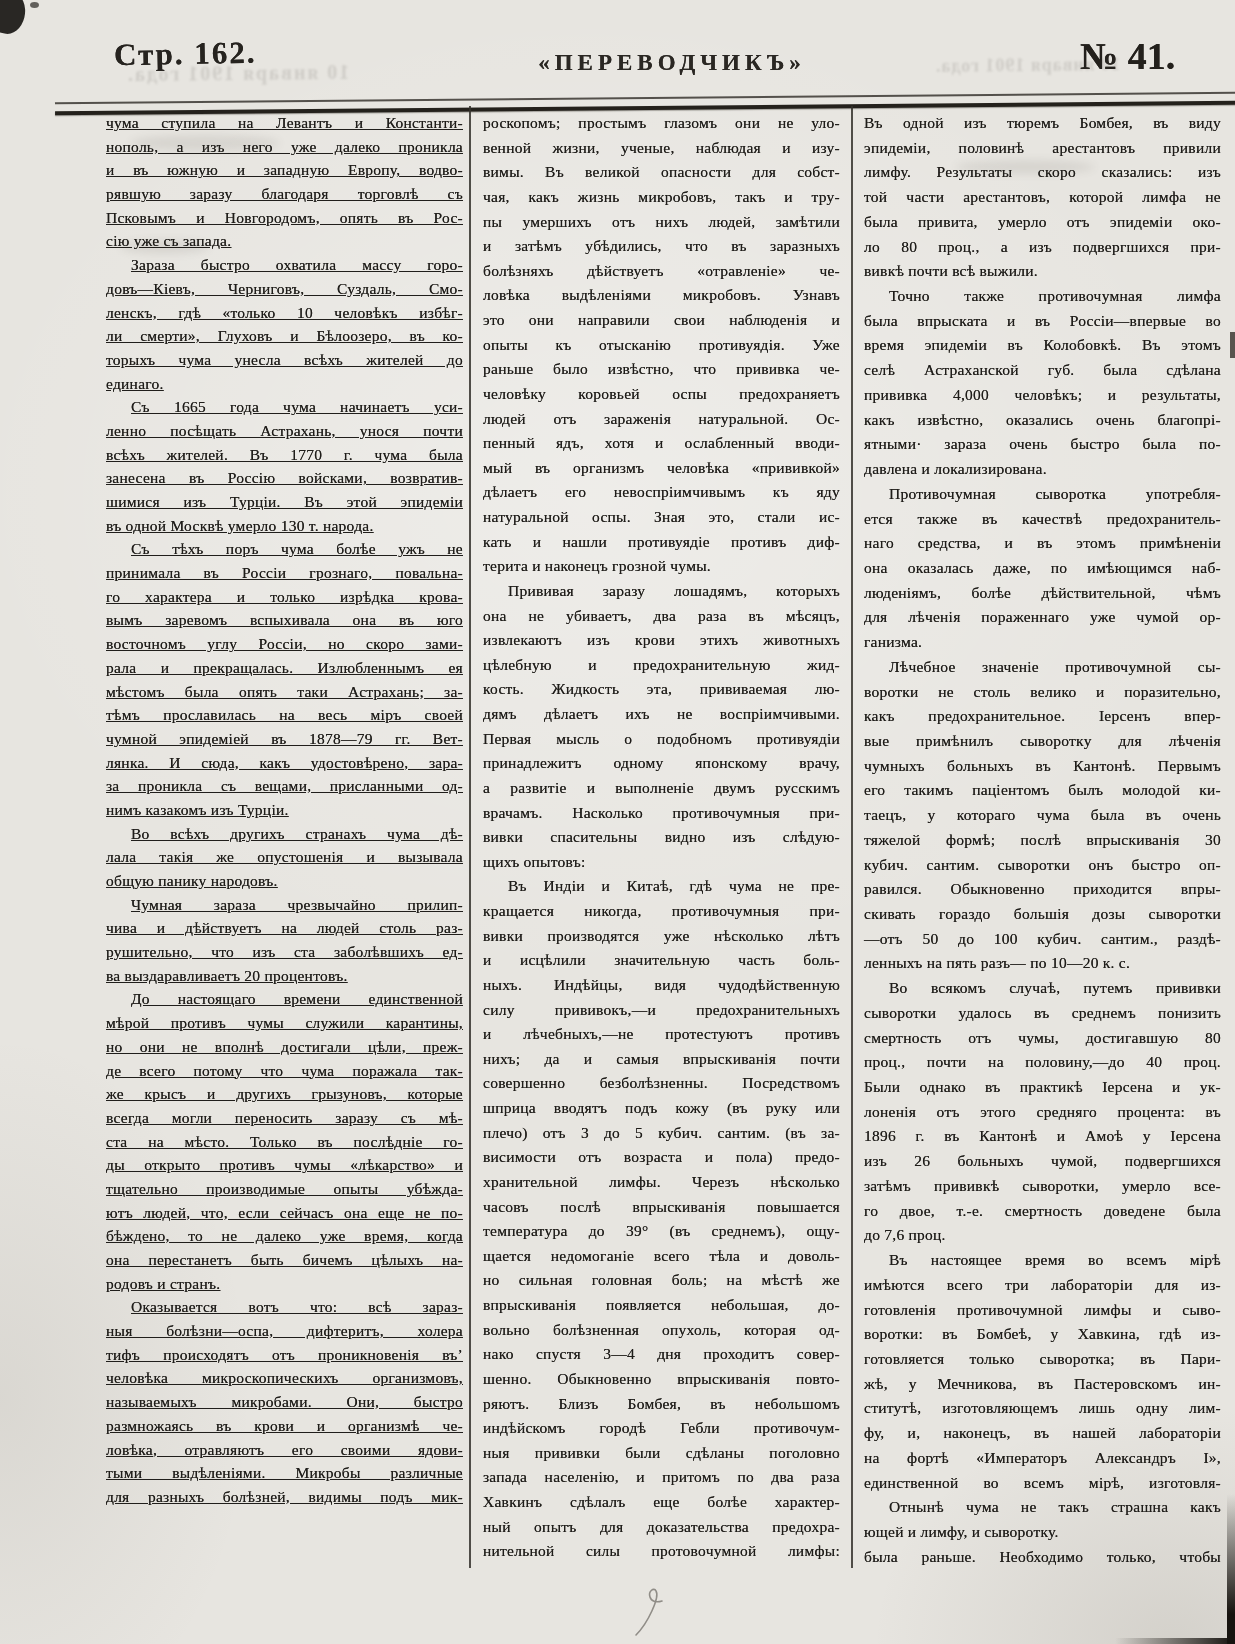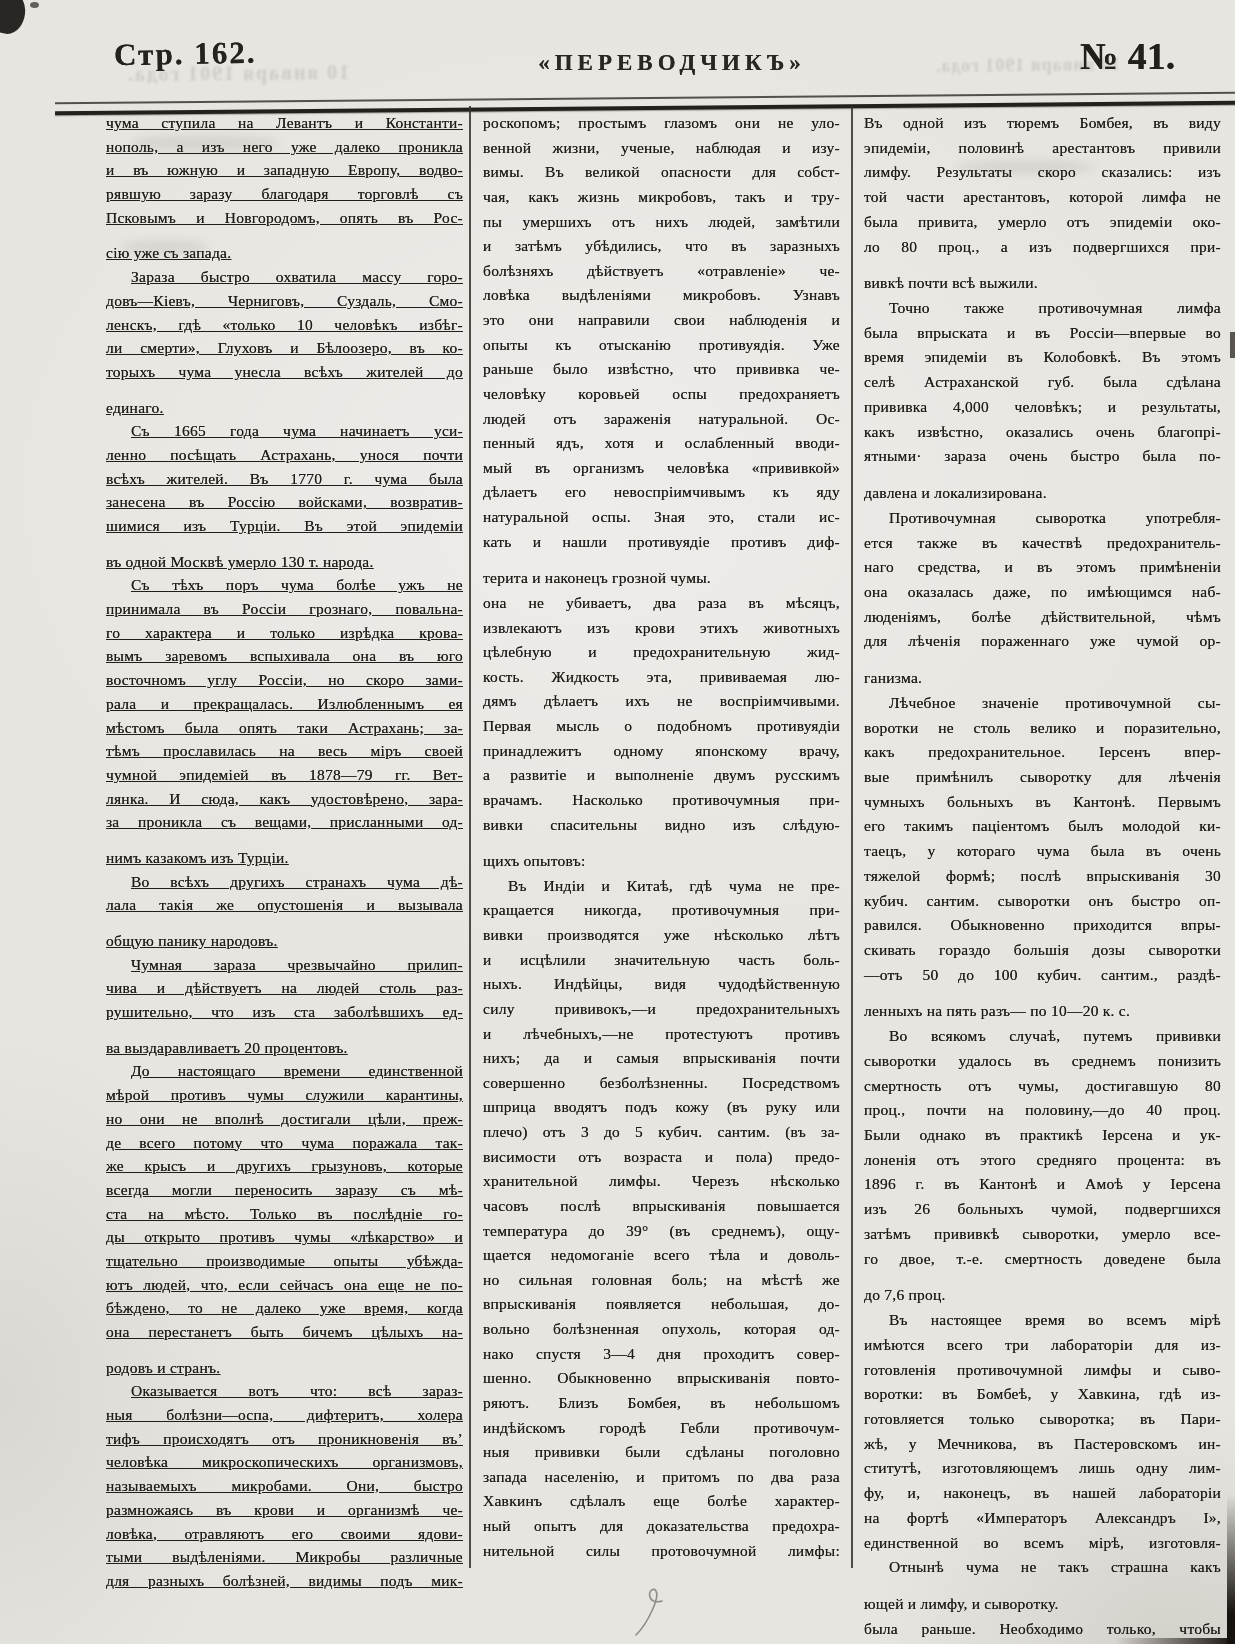--- a/index.html
+++ b/index.html
@@ -55,21 +55,21 @@
   .col-3{left:864px;}
   .line{
     font-size:15.5px;letter-spacing:.25px;
     text-align:justify;text-align-last:justify;
     color:#1f1d1a;text-shadow:0 0 .55px rgba(33,30,26,.85);
   }
   .col-1 .line{line-height:23.68px;}
   .col-2 .line{line-height:24.62px;}
   .col-3 .line{line-height:24.72px;}
   .line.indent{text-indent:25px;}
-  .line.para-end{text-align-last:left;margin-top:12px;}
+  .line.para-end{text-align-last:left;}
 
   .vrule{position:absolute;top:106px;height:1462px;width:2px;background:#34312b;opacity:.85;}
   .vrule-1{left:469px;}
   .vrule-2{left:851px;}
 
   
   .corner-blot{
     position:absolute;left:-7px;top:-8px;width:32px;height:42px;background:#191713;
     border-radius:45% 60% 55% 40%;transform:rotate(14deg);opacity:.92;
   }
@@ -186,20 +186,21 @@
         <div class="line">опыты къ отысканію противуядія. Уже</div>
         <div class="line">раньше было извѣстно, что прививка че-</div>
         <div class="line">человѣку коровьей оспы предохраняетъ</div>
         <div class="line">людей отъ зараженія натуральной. Ос-</div>
         <div class="line">пенный ядъ, хотя и ослабленный вводи-</div>
         <div class="line">мый въ организмъ человѣка «прививкой»</div>
         <div class="line">дѣлаетъ его невоспріимчивымъ къ яду</div>
         <div class="line">натуральной оспы. Зная это, стали ис-</div>
         <div class="line">кать и нашли противуядіе противъ диф-</div>
         <div class="line para-end">терита и наконецъ грозной чумы.</div>
+        <div class="line indent">Прививая заразу лошадямъ, которыхъ</div>
         <div class="line">она не убиваетъ, два раза въ мѣсяцъ,</div>
         <div class="line">извлекаютъ изъ крови этихъ животныхъ</div>
         <div class="line">цѣлебную и предохранительную жид-</div>
         <div class="line">кость. Жидкость эта, прививаемая лю-</div>
         <div class="line">дямъ дѣлаетъ ихъ не воспріимчивыми.</div>
         <div class="line">Первая мысль о подобномъ противуядіи</div>
         <div class="line">принадлежитъ одному японскому врачу,</div>
         <div class="line">а развитіе и выполненіе двумъ русскимъ</div>
         <div class="line">врачамъ. Насколько противочумныя при-</div>
         <div class="line">вивки спасительны видно изъ слѣдую-</div>

